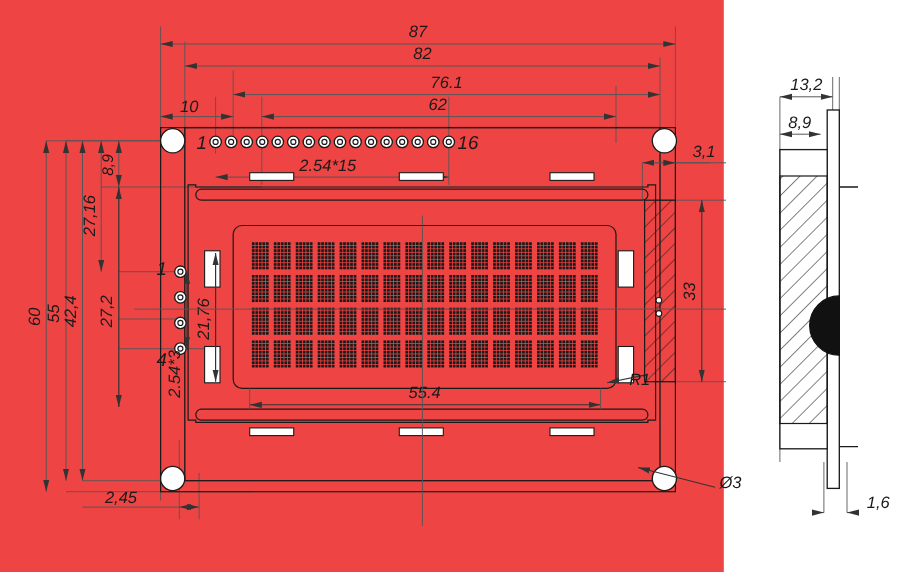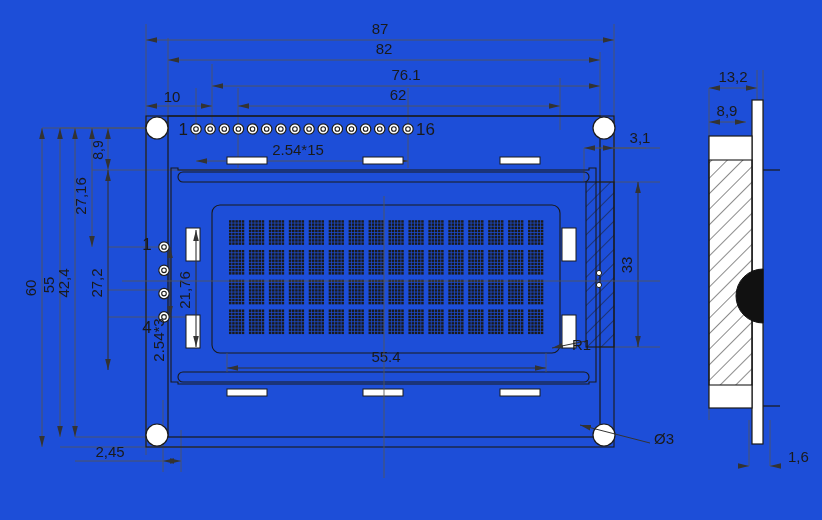--- a/index.html
+++ b/index.html
@@ -1,18 +1,18 @@
 <!DOCTYPE html>
 <html><head>
 <meta charset="utf-8">
 <style>
   html,body{margin:0;padding:0;background:#ffffff;}
   body{width:822px;height:520px;overflow:hidden;
        font-family:"Liberation Sans", sans-serif;}
-  #stage{position:relative;width:822px;height:520px;background:#1d4ed8;}
+  #stage{position:relative;width:658px;height:520px;background:#ef4444;font-style:italic;}
   svg{display:block;}
   .dimtext{font-family:"Liberation Sans", sans-serif;font-size:15px;fill:#1a1a1a;}
   .dimtext-sm{font-family:"Liberation Sans", sans-serif;font-size:14px;fill:#1a1a1a;}
   .pinlbl{font-family:"Liberation Sans", sans-serif;font-size:17px;fill:#1a1a1a;}
 </style>
 </head>
 <body>
 
 <div id="stage">
   <svg id="dwg" width="822" height="520" viewBox="0 0 822 520" shape-rendering="geometricPrecision">

